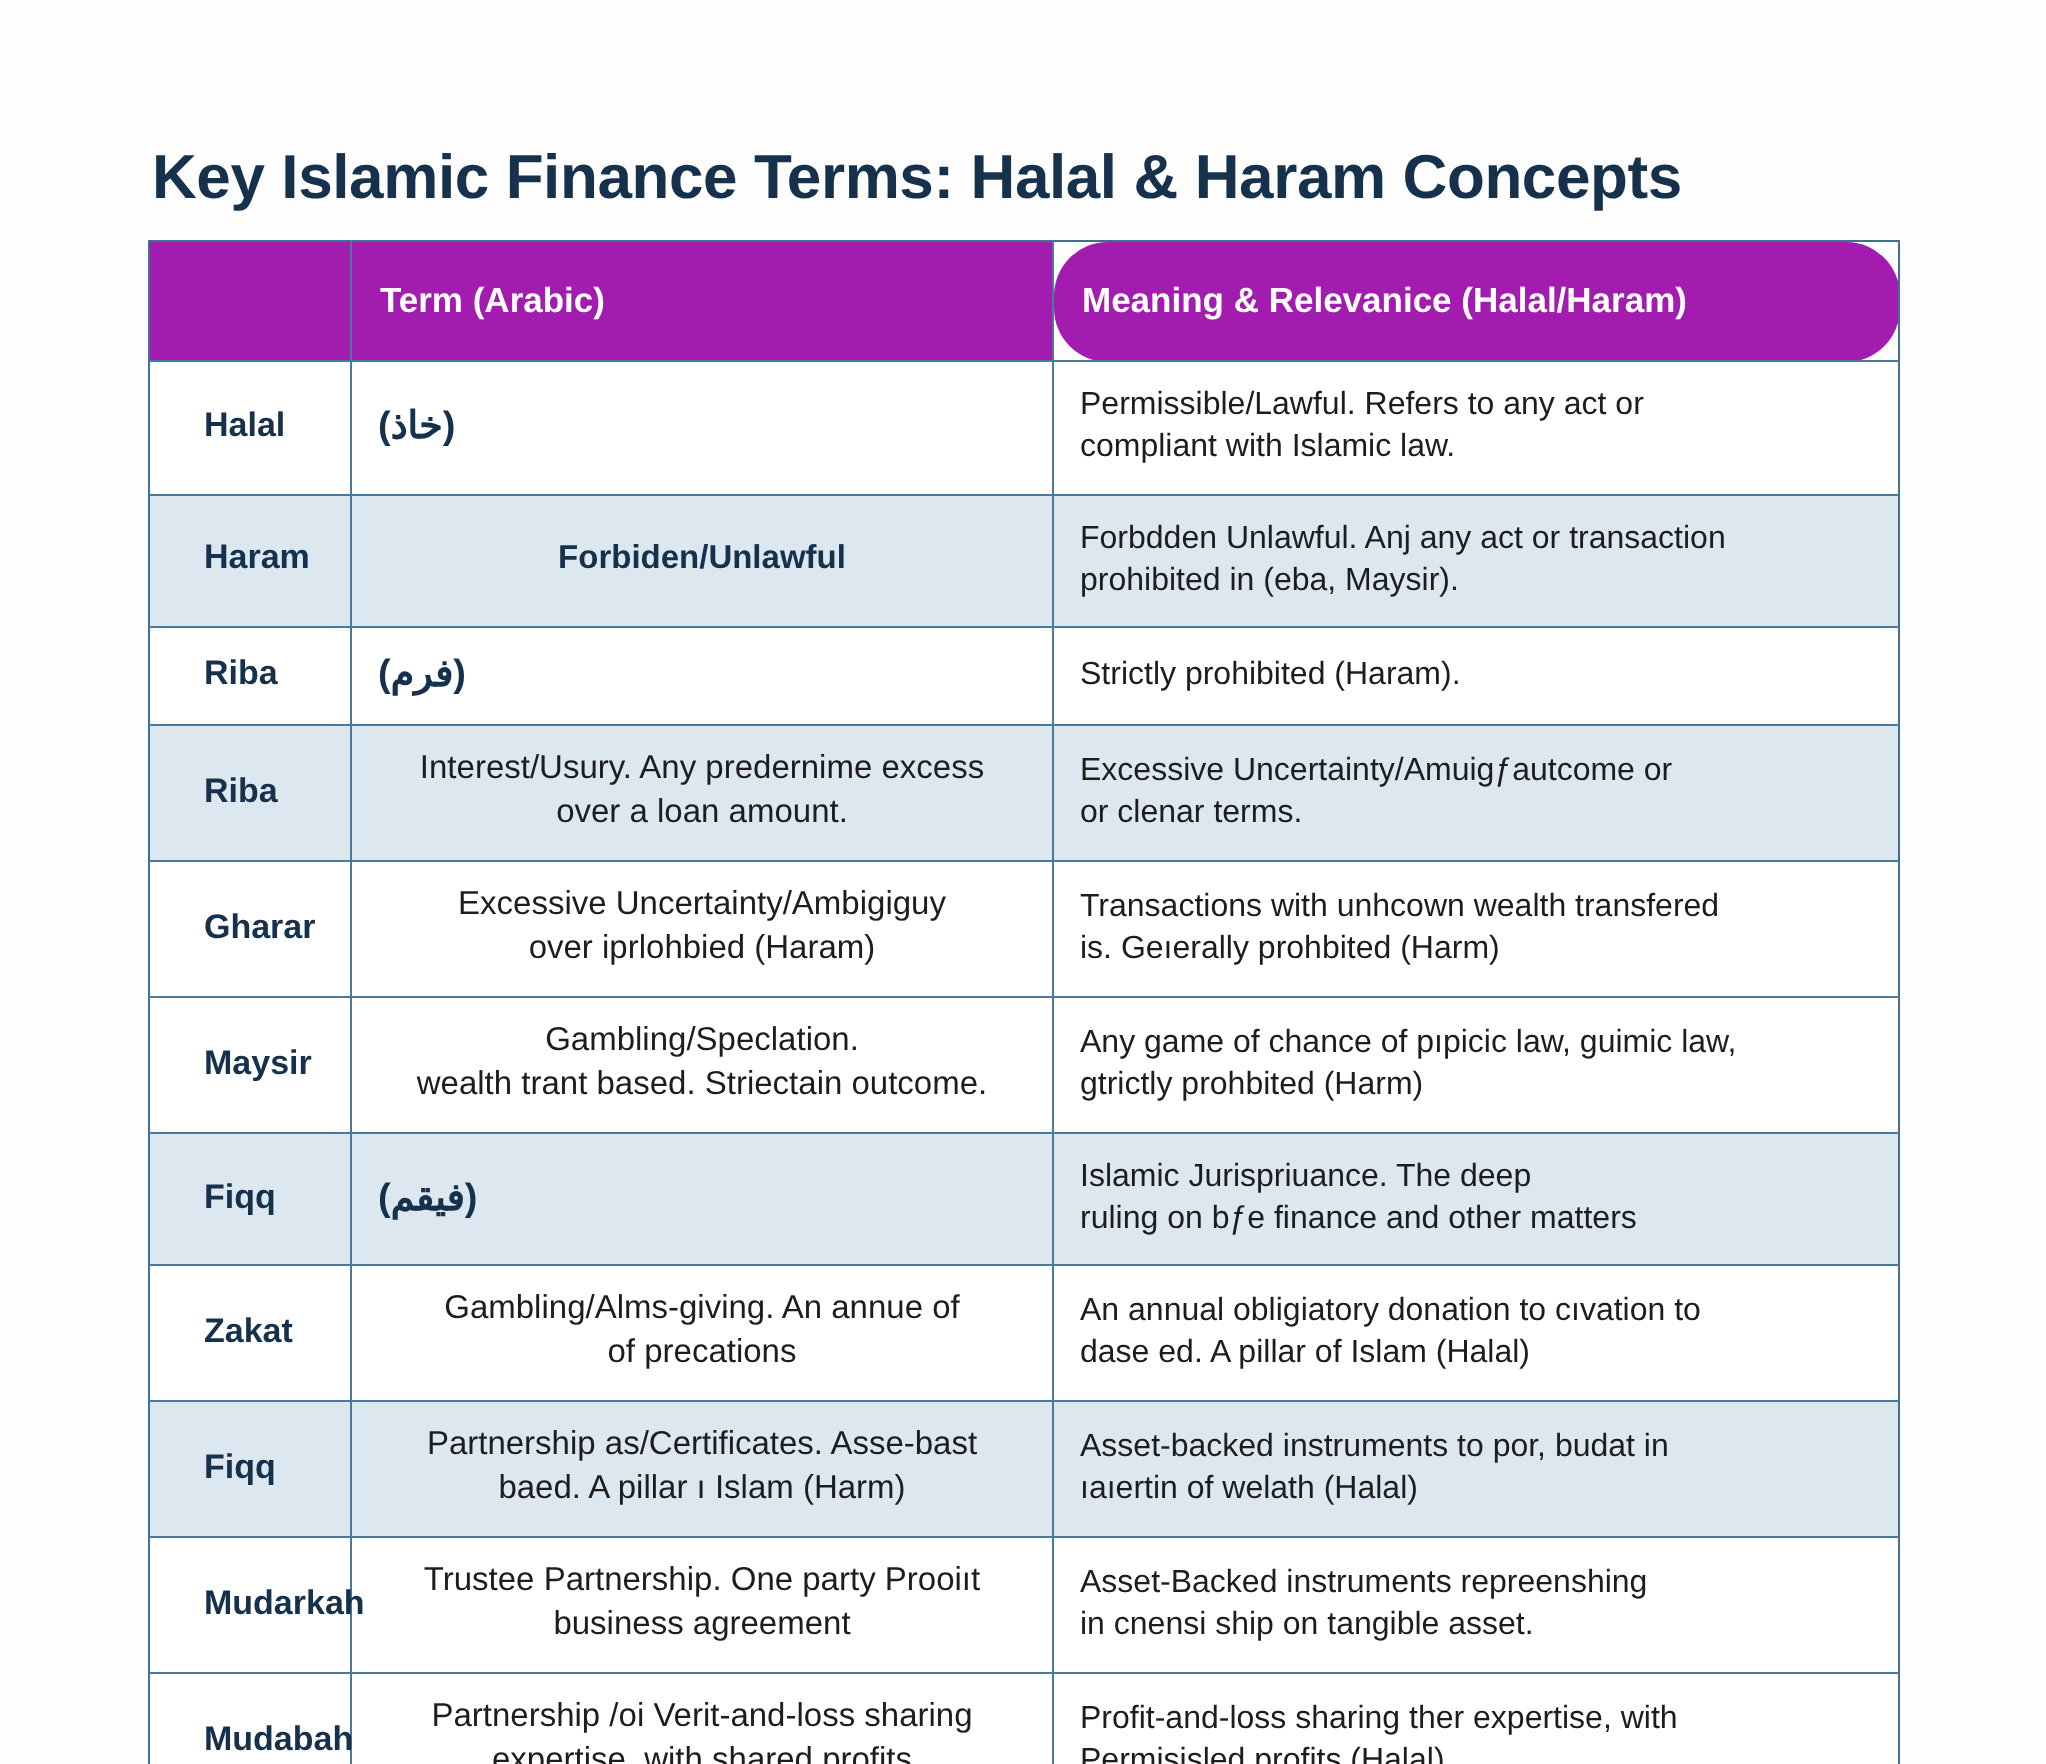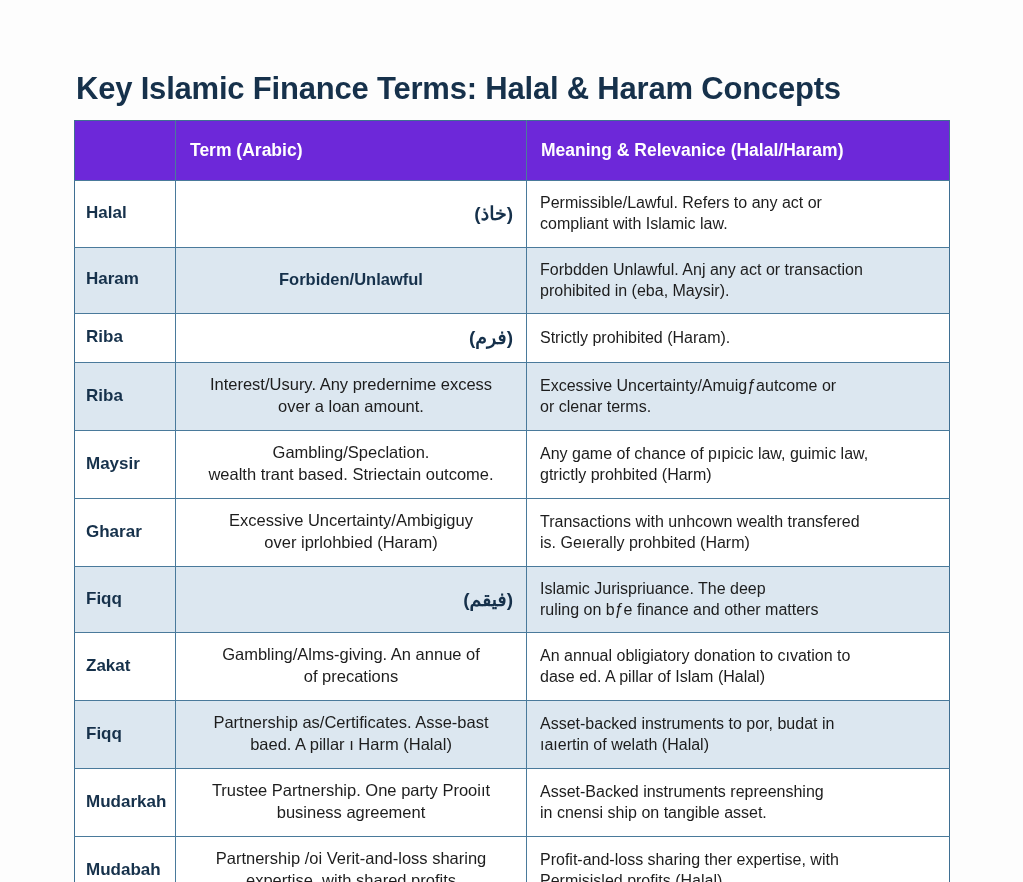--- a/index.html
+++ b/index.html
@@ -42,62 +42,62 @@
     width: 875px;
     border-collapse: collapse;
     table-layout: fixed;
     border: 1.5px solid #3f6f92;
   }
   table.finance-table col.c-term  { width: 101px; }
   table.finance-table col.c-arab  { width: 351px; }
   table.finance-table col.c-mean  { width: 423px; }
 
   thead th {
-    background: #6d28d9;
+    background: #a21caf;
     color: #ffffff;
     font-size: 17.5px;
     font-weight: bold;
     text-align: left;
     padding: 16px 14px 17px 14px;
     border-right: 1.5px solid #4a7a9b;
     vertical-align: middle;
     height: 26px;
     box-sizing: content-box;
   }
-  thead th:last-child { border-right: none; }
+  thead th:last-child { border-right: none; border-radius: 27px; }
   thead th.th-blank { padding-left: 10px; }
 
   tbody td {
     border-top: 1.5px solid #4a7a9b;
     border-right: 1.5px solid #4a7a9b;
     padding: 11px 13px 12px 13px;
     vertical-align: middle;
     color: #1d1d1d;
     font-size: 16px;
     line-height: 1.33;
   }
   tbody td:last-child { border-right: none; }
 
   tbody tr.row-alt td { background: #dce7f0; }
   tbody tr.row-plain td { background: #ffffff; }
 
   td.cell-term {
     font-weight: bold;
     color: #16314b;
     font-size: 17px;
-    padding-left: 11px;
+    padding-left: 27px;
     padding-right: 6px;
     white-space: nowrap;
   }
   td.cell-arabic {
     color: #16314b;
     font-weight: bold;
     font-size: 19px;
     direction: rtl;
-    text-align: right;
+    text-align: left;
     unicode-bidi: isolate;
   }
   td.cell-arabic.is-latin {
     direction: ltr;
     text-align: center;
     font-size: 16.5px;
     font-weight: bold;
     color: #16314b;
   }
   td.cell-arabic.is-latin.is-normal {
@@ -159,41 +159,41 @@
             <td class="cell-arabic is-latin is-normal">
               <span class="cell-line">Interest/Usury. Any predernime excess</span>
               <span class="cell-line">over a loan amount.</span>
             </td>
             <td class="cell-meaning">
               <span class="cell-line">Excessive Uncertainty/Amuigƒautcome or</span>
               <span class="cell-line">or clenar terms.</span>
             </td>
           </tr>
           <tr class="row-plain">
+            <td class="cell-term">Gharar</td>
+            <td class="cell-arabic is-latin is-normal">
+              <span class="cell-line">Excessive Uncertainty/Ambigiguy</span>
+              <span class="cell-line">over iprlohbied (Haram)</span>
+            </td>
+            <td class="cell-meaning">
+              <span class="cell-line">Transactions with unhcown wealth transfered</span>
+              <span class="cell-line">is. Geıerally prohbited (Harm)</span>
+            </td>
+          </tr>
+          <tr class="row-plain">
             <td class="cell-term">Maysir</td>
             <td class="cell-arabic is-latin is-normal">
               <span class="cell-line">Gambling/Speclation.</span>
               <span class="cell-line">wealth trant based. Striectain outcome.</span>
             </td>
             <td class="cell-meaning">
               <span class="cell-line">Any game of chance of pıpicic law, guimic law,</span>
               <span class="cell-line">gtrictly prohbited (Harm)</span>
             </td>
           </tr>
-          <tr class="row-plain">
-            <td class="cell-term">Gharar</td>
-            <td class="cell-arabic is-latin is-normal">
-              <span class="cell-line">Excessive Uncertainty/Ambigiguy</span>
-              <span class="cell-line">over iprlohbied (Haram)</span>
-            </td>
-            <td class="cell-meaning">
-              <span class="cell-line">Transactions with unhcown wealth transfered</span>
-              <span class="cell-line">is. Geıerally prohbited (Harm)</span>
-            </td>
-          </tr>
           <tr class="row-alt">
             <td class="cell-term">Fiqq</td>
             <td class="cell-arabic">(فيقم)</td>
             <td class="cell-meaning">
               <span class="cell-line">Islamic Jurispriuance. The deep</span>
               <span class="cell-line">ruling on bƒe finance and other matters</span>
             </td>
           </tr>
           <tr class="row-plain">
             <td class="cell-term">Zakat</td>
@@ -203,21 +203,21 @@
             </td>
             <td class="cell-meaning">
               <span class="cell-line">An annual obligiatory donation to cıvation to</span>
               <span class="cell-line">dase ed. A pillar of Islam (Halal)</span>
             </td>
           </tr>
           <tr class="row-alt">
             <td class="cell-term">Fiqq</td>
             <td class="cell-arabic is-latin is-normal">
               <span class="cell-line">Partnership as/Certificates. Asse-bast</span>
-              <span class="cell-line">baed. A pillar ı Harm (Halal)</span>
+              <span class="cell-line">baed. A pillar ı Islam (Harm)</span>
             </td>
             <td class="cell-meaning">
               <span class="cell-line">Asset-backed instruments to por, budat in</span>
               <span class="cell-line">ıaıertin of welath (Halal)</span>
             </td>
           </tr>
           <tr class="row-plain">
             <td class="cell-term">Mudarkah</td>
             <td class="cell-arabic is-latin is-normal">
               <span class="cell-line">Trustee Partnership. One party Prooiıt</span>

